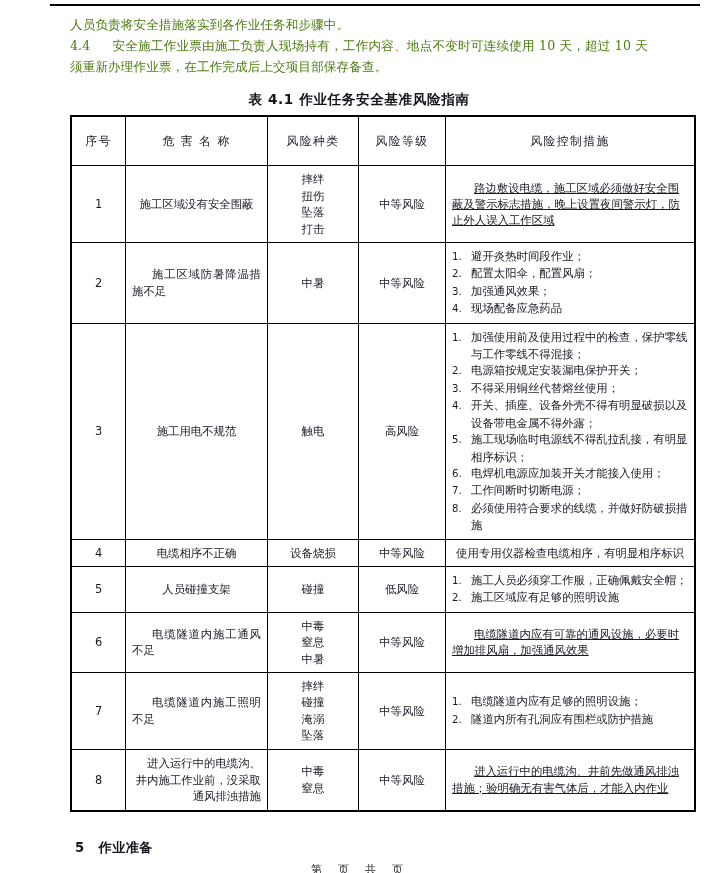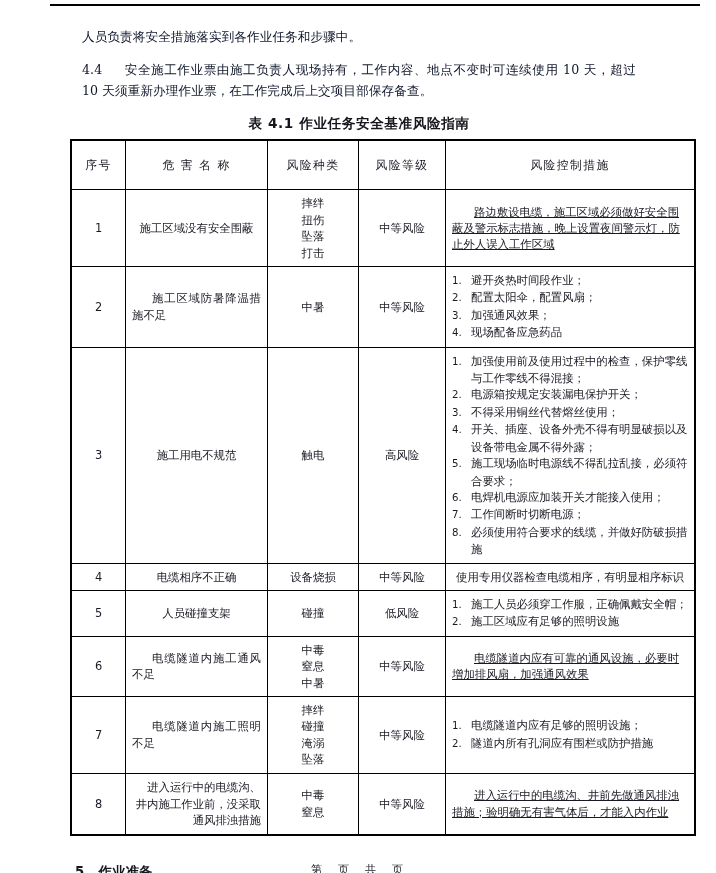--- a/index.html
+++ b/index.html
@@ -33,24 +33,24 @@
     position: absolute;
     left: 70px;
     top: 14px;
     width: 578px;
   }
 
   
   .para {
     font-size: 12.6px;
     line-height: 21px;
-    color: #0f172a;
+    color: #4d7c0f;
     letter-spacing: 0.1px;
     text-align: justify;
-    margin: 12px;
+    margin: 0;
   }
   .num-lead { margin-right: 22px; }
 
   
   .tbl-caption {
     text-align: center;
     font-size: 13.6px;
     font-weight: bold;
     letter-spacing: 0.6px;
     color: #15151c;
@@ -207,21 +207,21 @@
           <td class="c-no">3</td>
           <td class="c-name">施工用电不规范</td>
           <td class="c-type">触电</td>
           <td class="c-lvl">高风险</td>
           <td class="c-ctl">
             <ol class="ctl-list">
               <li><span class="li-num">1.</span><span>加强使用前及使用过程中的检查，保护零线与工作零线不得混接；</span></li>
               <li><span class="li-num">2.</span><span>电源箱按规定安装漏电保护开关；</span></li>
               <li><span class="li-num">3.</span><span>不得采用铜丝代替熔丝使用；</span></li>
               <li><span class="li-num">4.</span><span>开关、插座、设备外壳不得有明显破损以及设备带电金属不得外露；</span></li>
-              <li><span class="li-num">5.</span><span>施工现场临时电源线不得乱拉乱接，必须符合要求；</span></li>
+              <li><span class="li-num">5.</span><span>施工现场临时电源线不得乱拉乱接，有明显相序标识；</span></li>
               <li><span class="li-num">6.</span><span>电焊机电源应加装开关才能接入使用；</span></li>
               <li><span class="li-num">7.</span><span>工作间断时切断电源；</span></li>
               <li><span class="li-num">8.</span><span>必须使用符合要求的线缆，并做好防破损措施</span></li>
             </ol>
           </td>
         </tr>
 
         <tr style="height:25px">
           <td class="c-no">4</td>
           <td class="c-name">电缆相序不正确</td>

